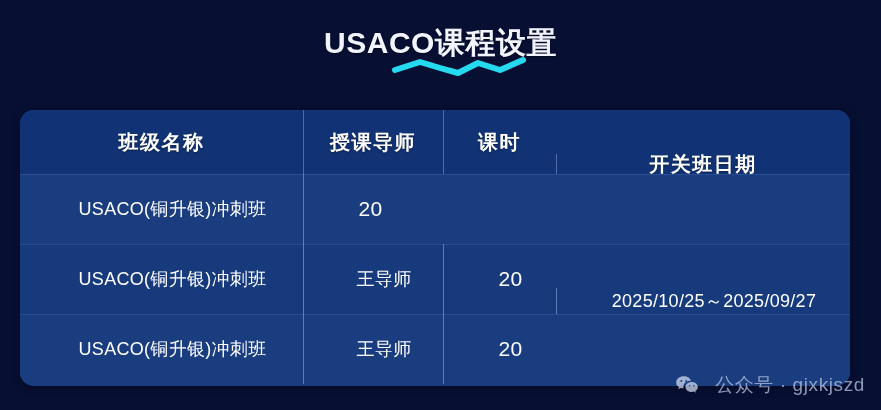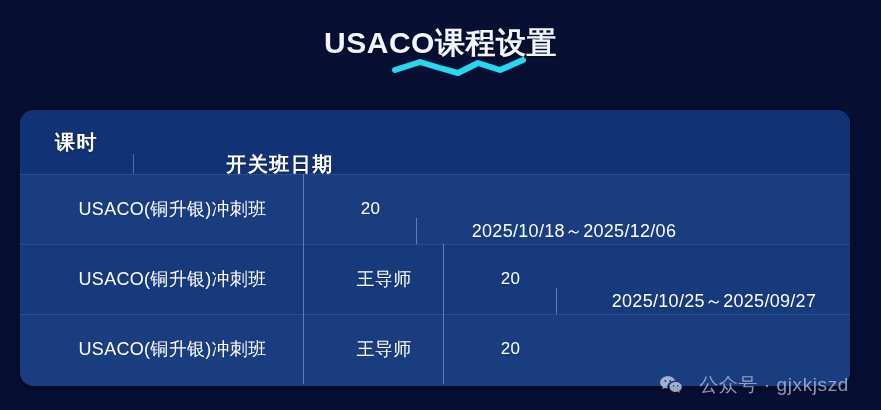--- a/index.html
+++ b/index.html
@@ -83,37 +83,37 @@
   .c-hours { width:113px; }
   .c-dates { width:294px;margin-top:44px; }
 
   #thead-row .cell {
     font-size:20px;
     font-weight:bold;
     letter-spacing:1.5px;
     text-shadow:0 1px 2px rgba(0,0,0,.4);
   }
   .tbody-row .cell { font-size:18px; font-weight:normal; letter-spacing:0.3px;padding-left:22px; }
-  .tbody-row .c-hours { font-size:17px; }
+  .tbody-row .c-hours { font-size:21px; }
   .tbody-row .c-dates { font-size:18px; }
 
   
   .tbody-row::after {
     content:"";
     position:absolute;
     left:0; right:0; top:0;
     height:1px;
     background:rgba(120,155,225,.18);
   }
   .tbody-row { position:relative; }
 
   
   #watermark {
     position:absolute;
-    right:32px; bottom:12px;
+    right:16px; bottom:12px;
     display:flex;
     align-items:center;
     gap:16px;
     opacity:.75;
   }
   #wechat-icon { width:24px; height:20px; display:block; }
   #watermark-text {
     font-size:19px;
     color:#b9c4e2;
     letter-spacing:0.6px;
@@ -129,28 +129,29 @@
     <div id="page-title">USACO课程设置</div>
   </div>
 
   <svg id="title-underline" viewBox="0 0 134 22" xmlns="http://www.w3.org/2000/svg">
     <polyline points="3,14 28,6 48,12 66,17 86,7 108,14 131,4" fill="none" stroke="#25d9ef" stroke-width="6" stroke-linecap="round" stroke-linejoin="round"></polyline>
   </svg>
 
   <div id="course-table">
 
     <div class="trow" id="thead-row">
+      <div class="cell c-name">班级名称</div>
+      <div class="cell c-tutor">授课导师</div>
       <div class="cell c-hours">课时</div>
       <div class="cell c-dates">开关班日期</div>
     </div>
 
     <div class="trow tbody-row r0">
       <div class="cell c-name">USACO(铜升银)冲刺班</div>
       <div class="cell c-hours">20</div>
-      <div class="cell c-dates">2025/10/18～2025/12/06</div>
     </div>
 
     <div class="trow tbody-row r1">
       <div class="cell c-name">USACO(铜升银)冲刺班</div>
       <div class="cell c-tutor">王导师</div>
       <div class="cell c-hours">20</div>
       <div class="cell c-dates">2025/10/25～2025/09/27</div>
     </div>
 
     <div class="trow tbody-row r2">

